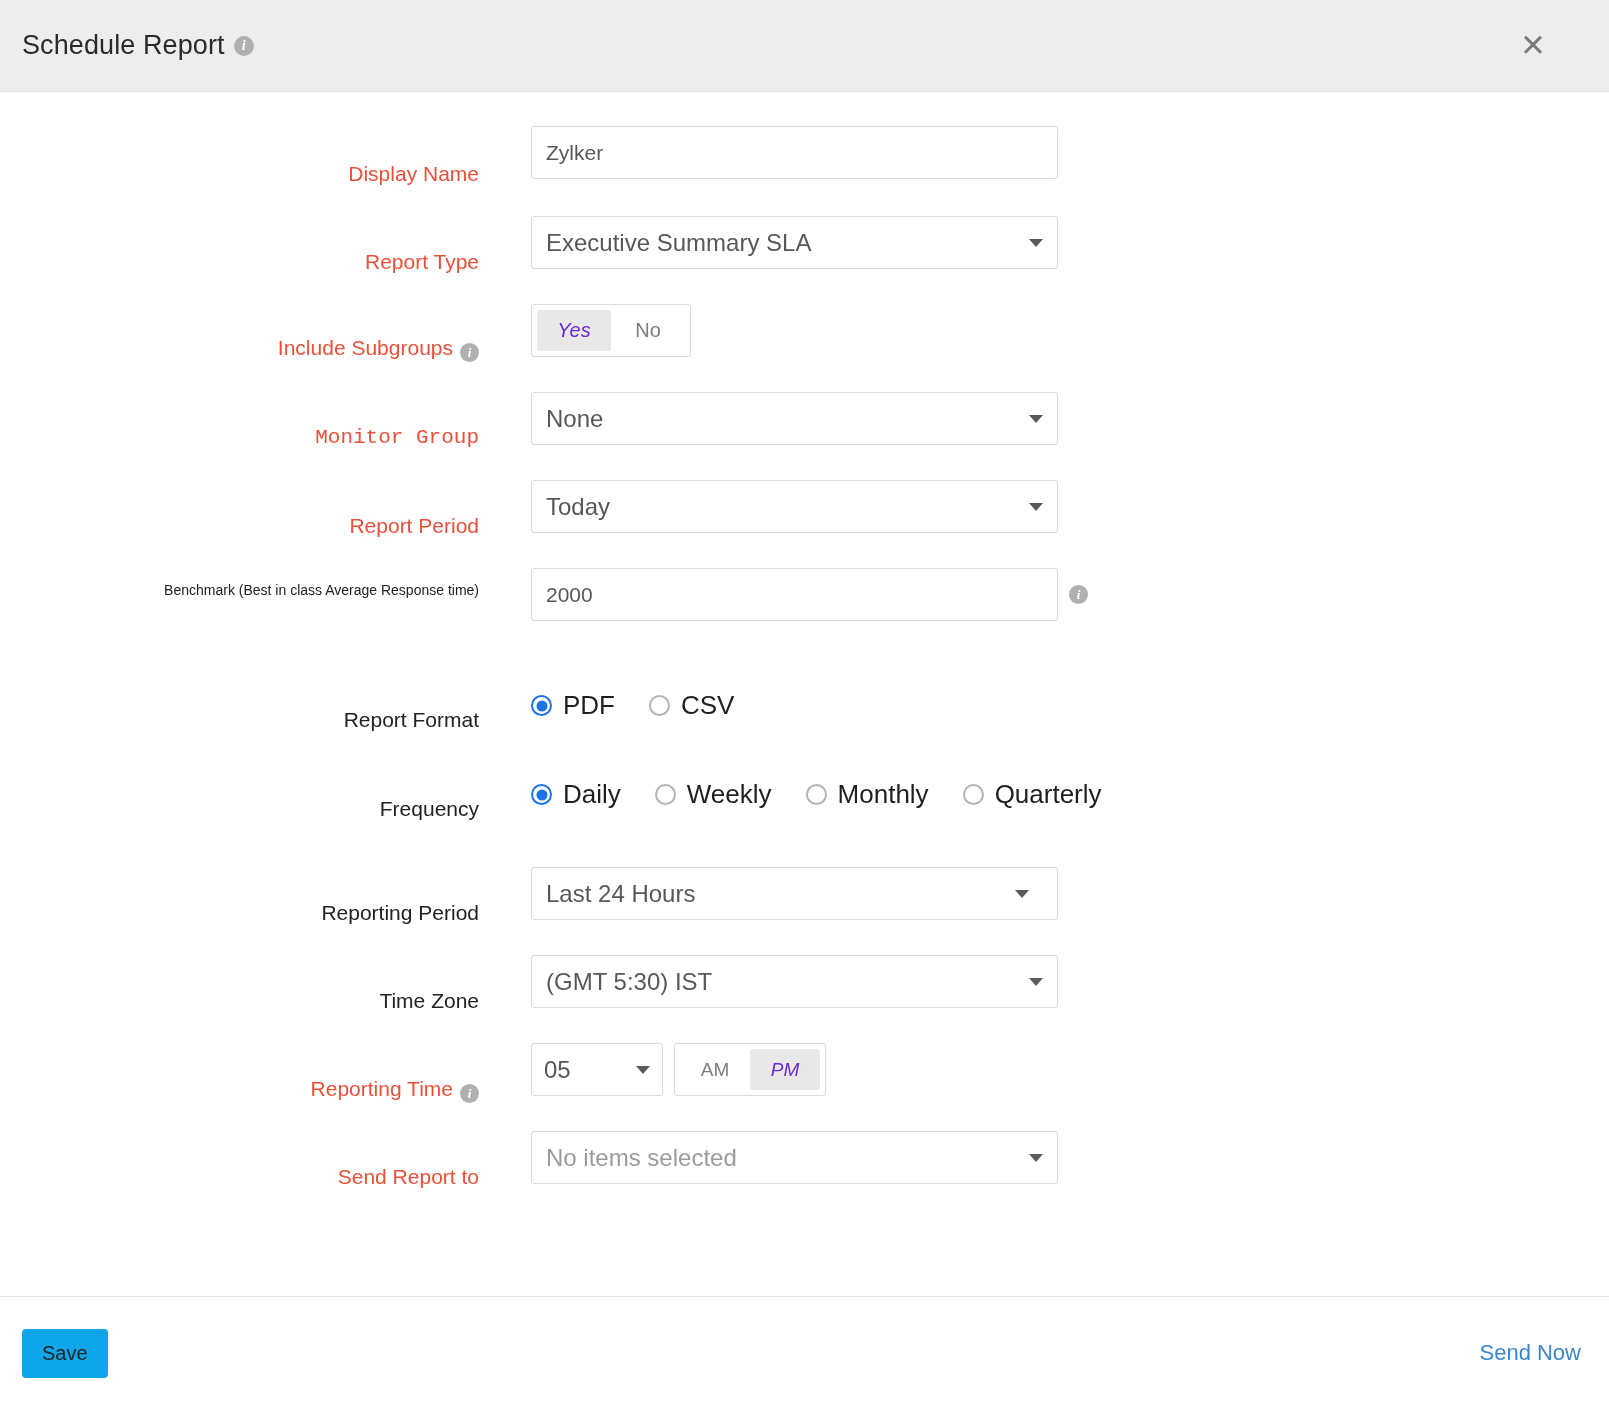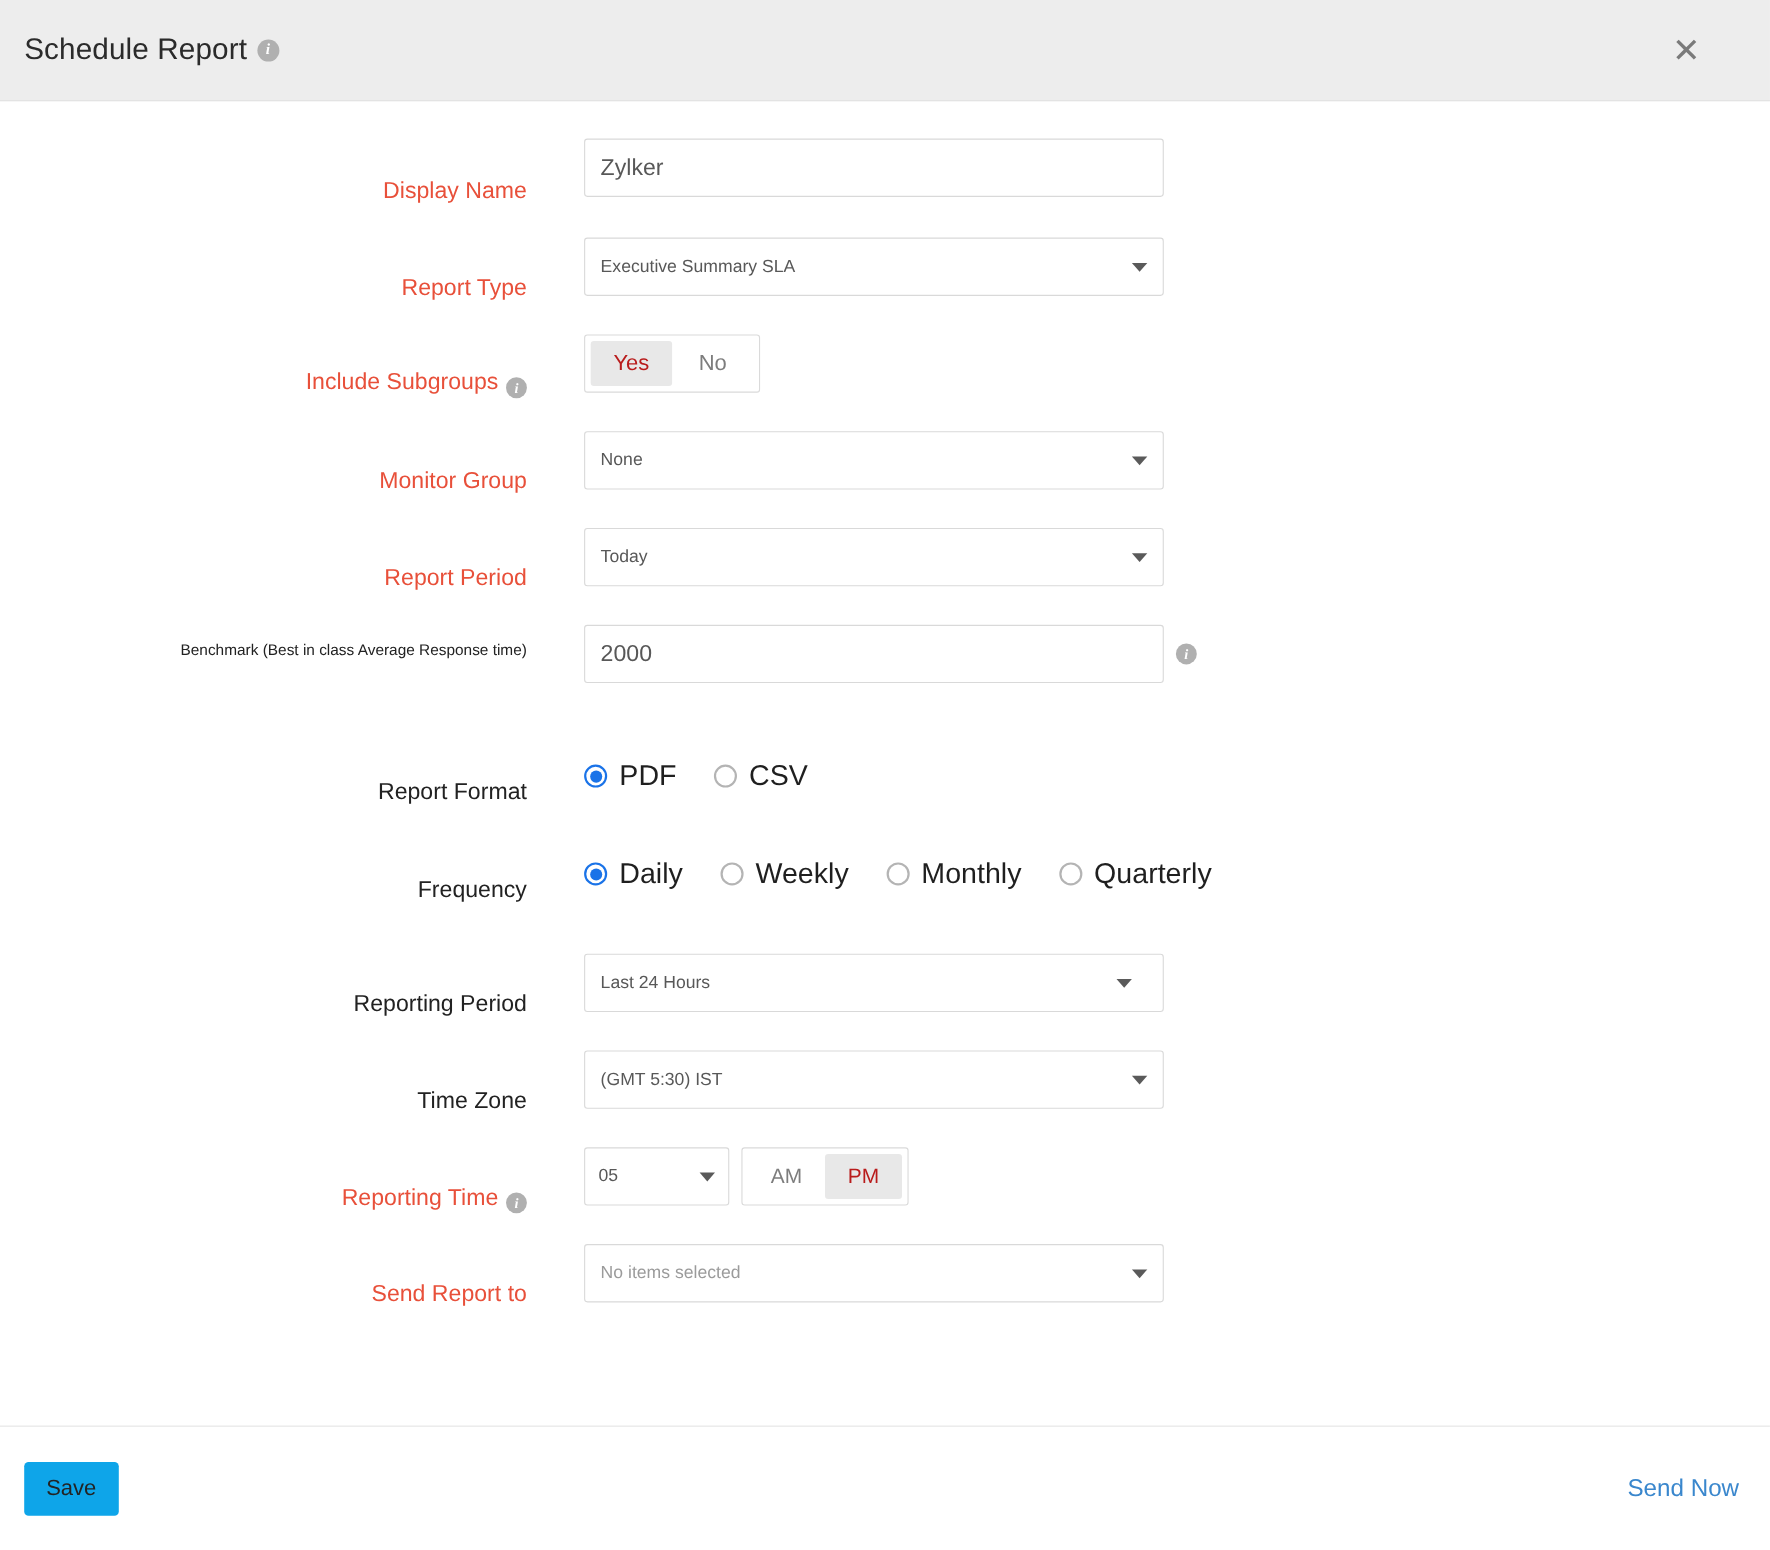--- a/index.html
+++ b/index.html
@@ -129,21 +129,21 @@
   .r-format    { height: 89px; }
   .r-frequency { height: 88px; }
   .r-repperiod { height: 88px; }
   .r-timezone  { height: 88px; }
   .r-reptime   { height: 88px; }
   .r-sendto    { height: 88px; }
 
   .r-display   .row-label { height: 62px; }
   .r-type      .row-label { height: 60px; }
   .r-subgroups .row-label { height: 58px; }
-  .r-monitor   .row-label { height: 60px; }
+  .r-monitor   .row-label { height: 60px; font-family: Liberation Mono, monospace; }
   .r-period    .row-label { height: 60px; }
   .r-benchmark .row-label { height: 94px; align-items: flex-start; padding-top: 12px; text-align: right; display: block; }
   .r-format    .row-label { height: 44px; }
   .r-frequency .row-label { height: 44px; }
   .r-repperiod .row-label { height: 60px; }
   .r-timezone  .row-label { height: 60px; }
   .r-reptime   .row-label { height: 60px; }
   .r-sendto    .row-label { height: 60px; }
 
   .r-benchmark .row-label {
@@ -175,21 +175,21 @@
     border: 1px solid #d9d9d9;
     border-radius: 3px;
     background: #ffffff;
     display: flex;
     align-items: center;
     padding: 0 14px;
     cursor: pointer;
     position: relative;
   }
   .select-box .sel-value {
-    font-size: 16px;
+    font-size: 24px;
     color: #585858;
     flex: 1 1 auto;
     white-space: nowrap;
     overflow: hidden;
   }
   .select-box .sel-value.muted { color: #9b9b9b; }
   .caret {
     width: 0;
     height: 0;
     border-left: 7px solid transparent;
@@ -220,21 +220,22 @@
     justify-content: center;
     font-size: 20px;
     color: #7d7d7d;
     border-radius: 3px;
     cursor: pointer;
     padding: 0 12px;
     box-sizing: border-box;
   }
   .seg-opt.active {
     background: #e8e8e8;
-    color: #b91c1c;
+    color: #6d28d9;
+    font-style: italic;
   }
   .seg-toggle.ampm .seg-opt { min-width: 70px; font-size: 19px; }
 
   
   .radio-group {
     display: flex;
     align-items: center;
     gap: 34px;
   }
   .radio-item {

